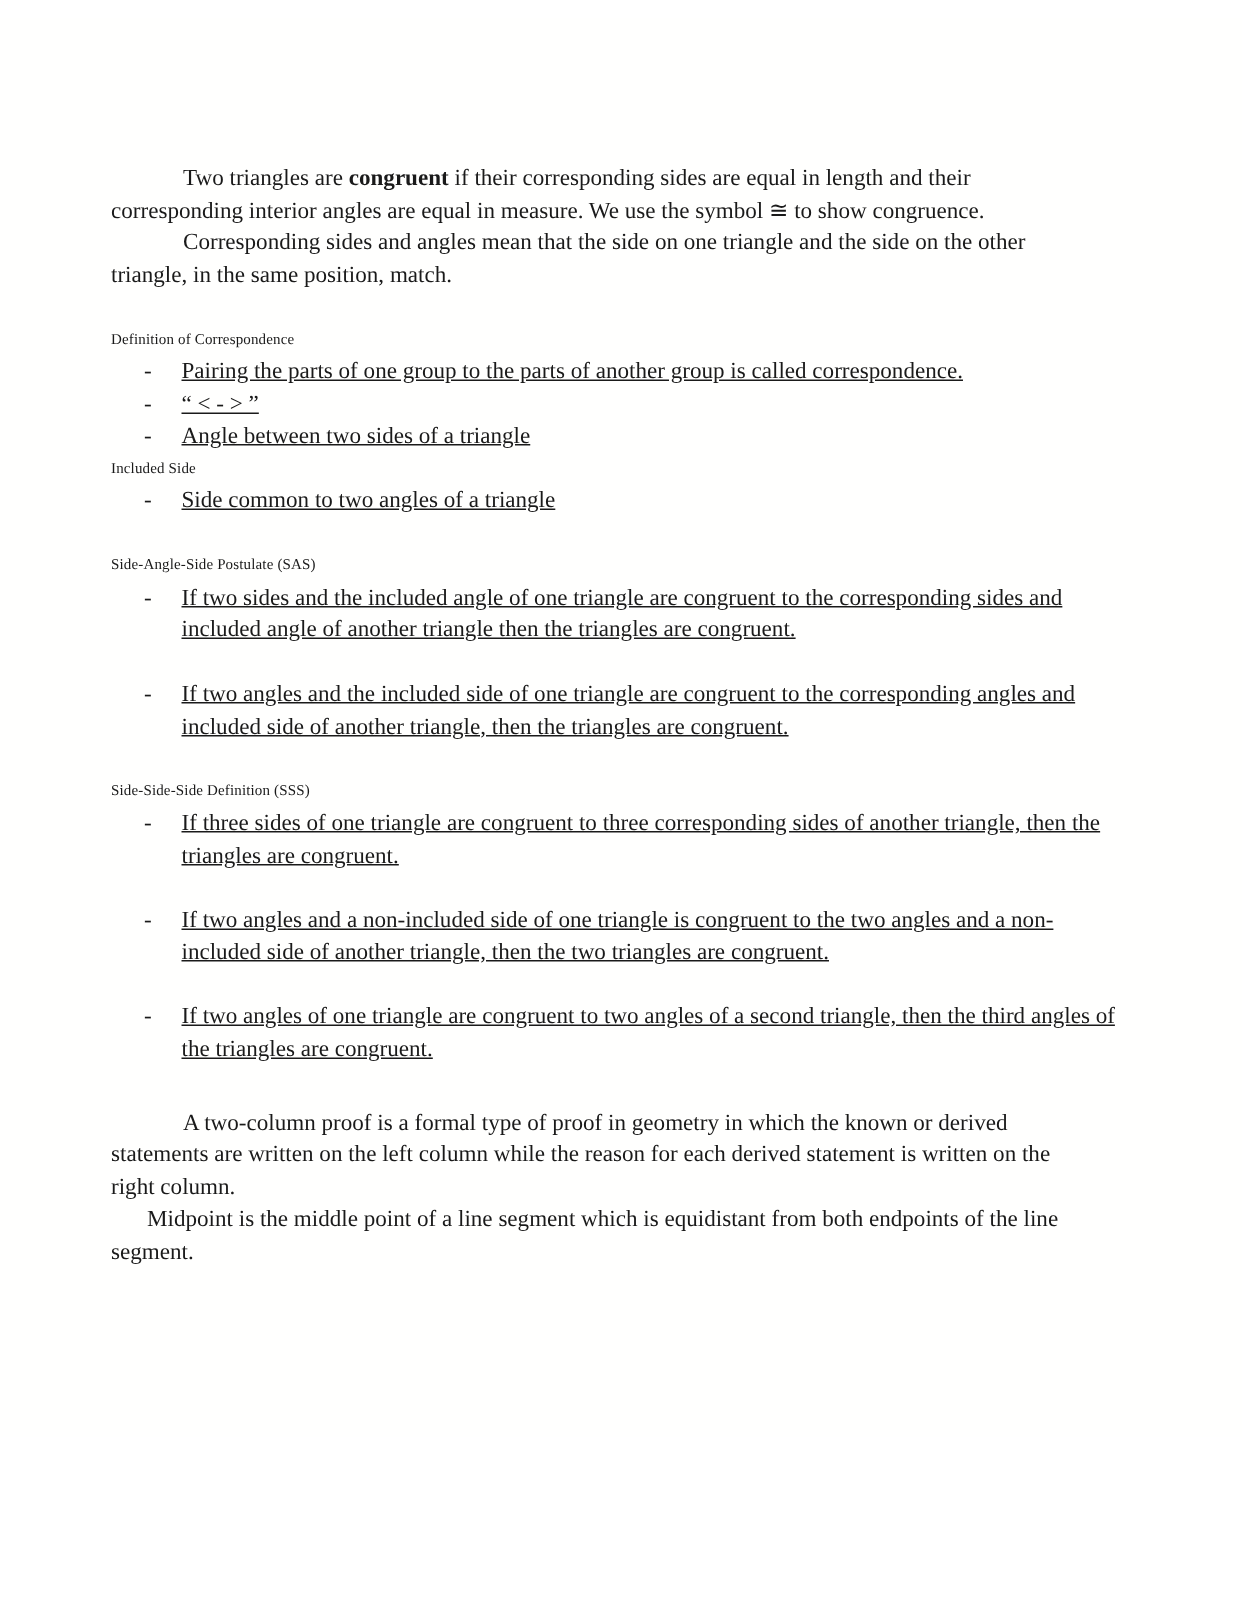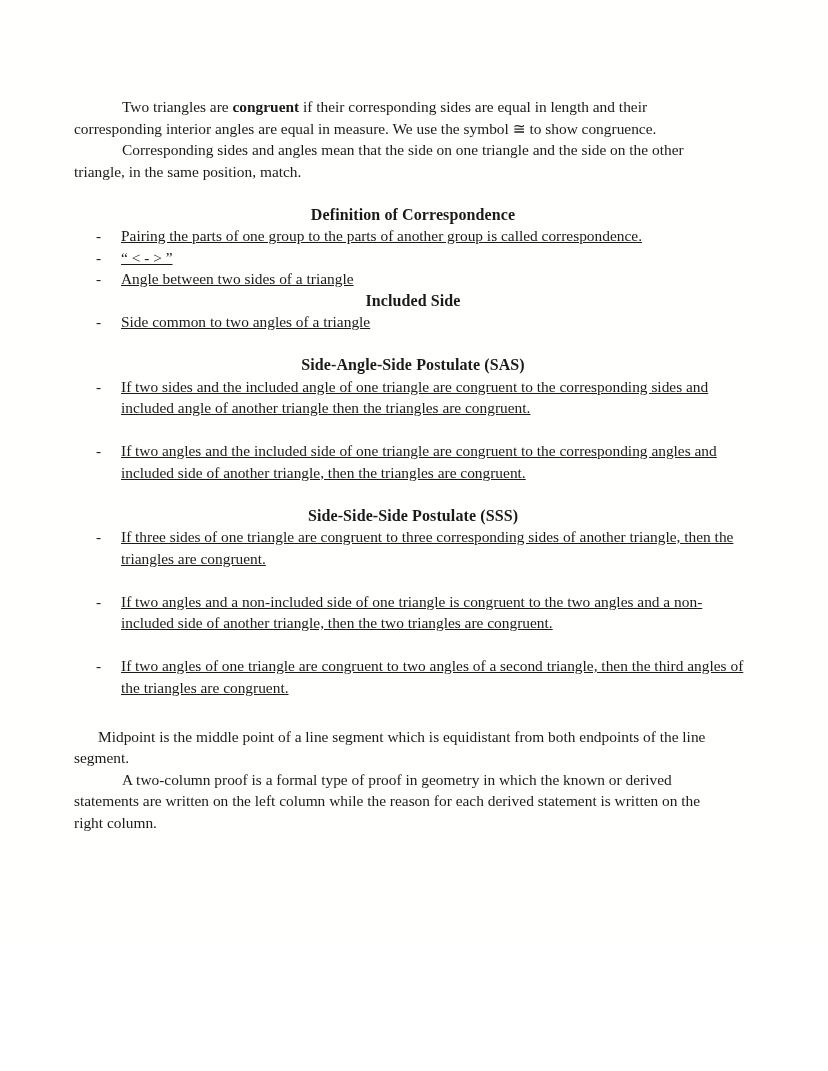--- a/index.html
+++ b/index.html
@@ -17,20 +17,21 @@
     -webkit-font-smoothing: antialiased;
   }
 
   .page {
     position: relative;
     width: 828px;
     height: 946px;
     background: #fffffe;
     box-sizing: border-box;
     padding: 96px 76px 0 74px;
+    margin-top: 12px;
   }
 
   .doc {
     font-size: 15.4px;
     line-height: 21.5px;
   }
 
   
   .para {
     margin: 0;
@@ -42,25 +43,24 @@
     text-indent: 24px;
   }
 
   .bold-inline {
     font-weight: bold;
   }
 
   
   .heading {
     margin: 0;
-    font-size: 16px;
-    font-weight: bold;
+    font-size: 10px;
+    font-weight: normal;
     line-height: 21.5px;
     letter-spacing: 0.1px;
-    text-align: center;
   }
 
   
   .bullet {
     position: relative;
     margin: 0;
     padding-left: 47px;
     max-width: 680px;
     line-height: 21.5px;
   }
@@ -125,21 +125,21 @@
 
     <div class="gap-line"></div>
 
     <div class="bullet">
       <span class="dash">-</span>
       <span class="btext">If two angles and the included side of one triangle are congruent to the corresponding angles and included side of another triangle, then the triangles are congruent.</span>
     </div>
 
     <div class="gap-line"></div>
 
-    <h2 class="heading">Side-Side-Side Postulate (SSS)</h2>
+    <h2 class="heading">Side-Side-Side Definition (SSS)</h2>
     <div class="bullet">
       <span class="dash">-</span>
       <span class="btext">If three sides of one triangle are congruent to three corresponding sides of another triangle, then the triangles are congruent.</span>
     </div>
 
     <div class="gap-line"></div>
 
     <div class="bullet">
       <span class="dash">-</span>
       <span class="btext">If two angles and a non-included side of one triangle is congruent to the two angles and a non-included side of another triangle, then the two triangles are congruent.</span>
@@ -148,18 +148,18 @@
     <div class="gap-line"></div>
 
     <div class="bullet">
       <span class="dash">-</span>
       <span class="btext">If two angles of one triangle are congruent to two angles of a second triangle, then the third angles of the triangles are congruent.</span>
     </div>
 
     <div class="gap-line"></div>
     <div class="gap-small"></div>
 
+    <p class="para">A two-column proof is a formal type of proof in geometry in which the known or derived statements are written on the left column while the reason for each derived statement is written on the right column.</p>
+
     <p class="para narrow-indent">Midpoint is the middle point of a line segment which is equidistant from both endpoints of the line segment.</p>
-
-    <p class="para">A two-column proof is a formal type of proof in geometry in which the known or derived statements are written on the left column while the reason for each derived statement is written on the right column.</p>
 
   </div>
 </div>
 
 </body></html>

